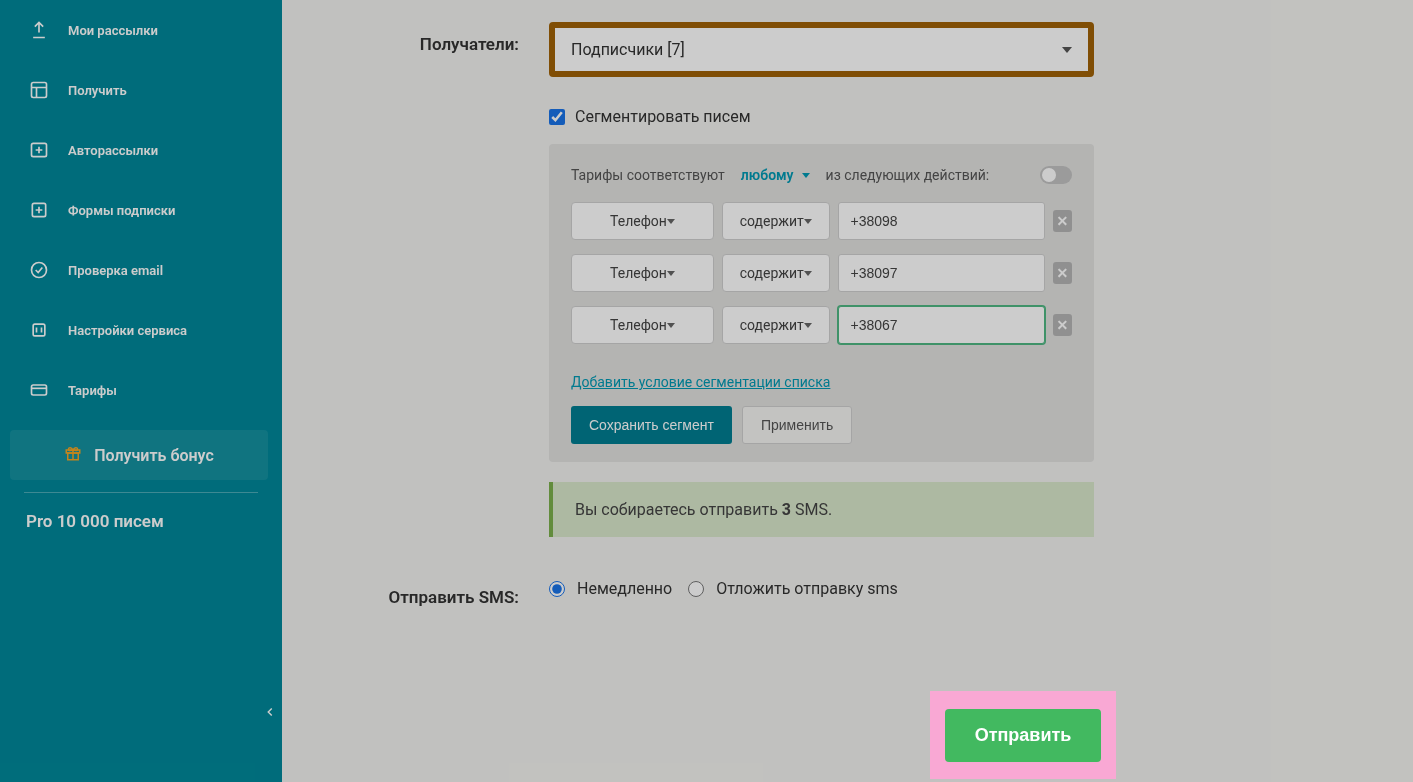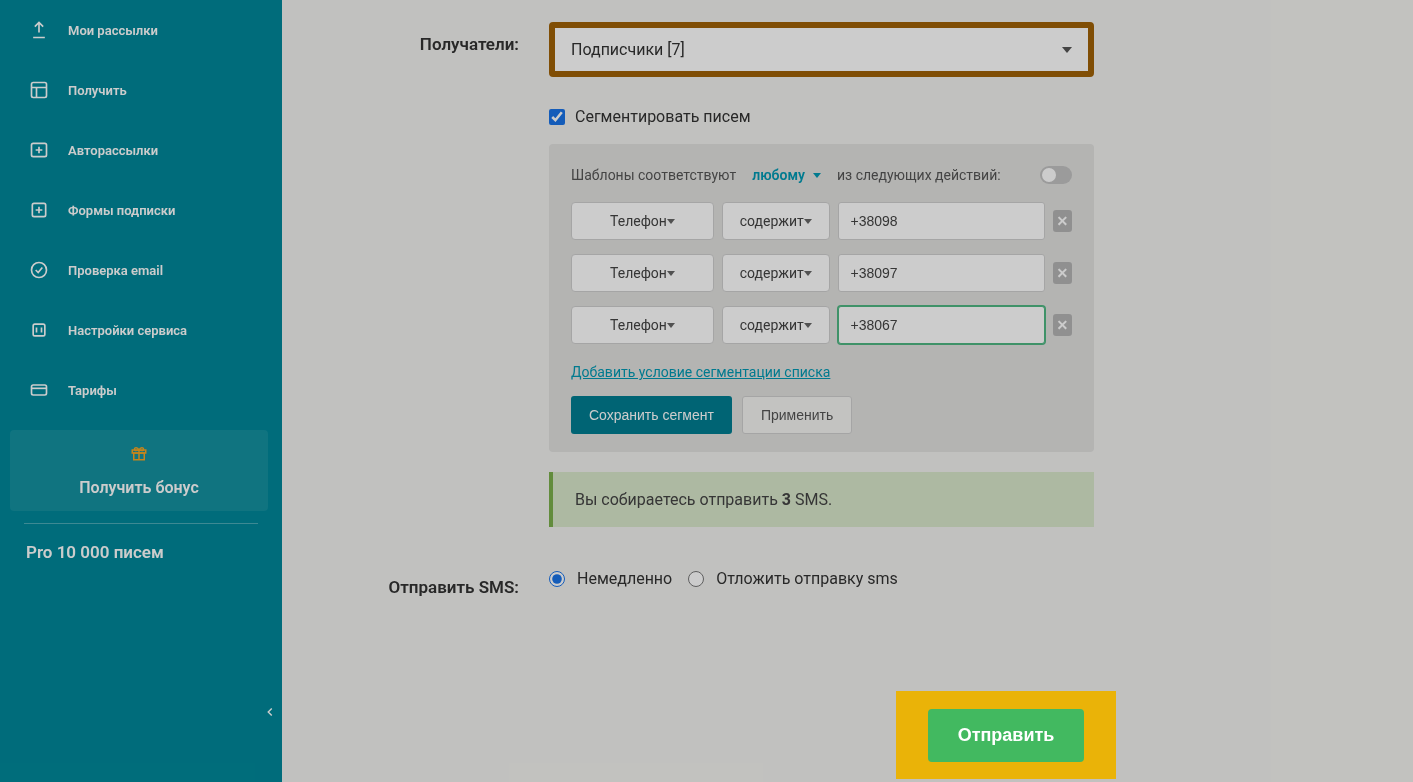--- a/index.html
+++ b/index.html
@@ -48,21 +48,20 @@
     border-radius: 4px;
     display: flex;
     align-items: center;
     gap: 12px;
     padding: 14px 22px;
     font-size: 16px;
     font-weight: 600;
     cursor: pointer;
     width: 258px;
     justify-content: center;
-    flex-direction: column;
   }
   .bonus-btn .gift { color: #f5a623; }
   .collapse-chevron {
     position: absolute;
     left: 258px;
     top: 700px;
     width: 24px; height: 24px;
     display: flex; align-items: center; justify-content: center;
     color: #fff;
     cursor: pointer;
@@ -229,21 +228,21 @@
     border-left: 4px solid transparent;
     border-right: 4px solid transparent;
     border-top: 5px solid #666;
   }
   .add-cond-link {
     color: #0099b3;
     font-size: 14px;
     text-decoration: underline;
     cursor: pointer;
     display: inline-block;
-    margin-top: 6px;
+    margin-top: 16px;
     margin-bottom: 16px;
   }
   .segment-actions {
     display: flex;
     gap: 10px;
   }
   .btn-primary {
     background: #007e92;
     color: #fff;
     border: none;
@@ -287,23 +286,23 @@
   }
   .radio-item input[type=radio] {
     width: 16px; height: 16px;
     accent-color: #1a73e8;
   }
 
   .send-highlight {
     position: absolute;
     right: 297px;
     top: 691px;
-    width: 220px;
+    width: 186px;
     height: 88px;
-    background: #eab308;
+    background: #f9a8d4;
     display: flex;
     align-items: center;
     justify-content: center;
     z-index: 10;
   }
   .btn-send {
     background: #42b960;
     color: #fff;
     border: none;
     border-radius: 4px;
@@ -410,21 +409,21 @@
         <span class="caret-down"></span>
       </div>
 
       <div class="checkbox-row">
         <input type="checkbox" checked="" style="">
         <span>Сегментировать писем</span>
       </div>
 
       <div class="segment-panel">
         <div class="segment-header">
-          <span>Шаблоны соответствуют</span>
+          <span>Тарифы соответствуют</span>
           <span class="match-select">
             <span>любому</span>
             <span class="chev-small"></span>
           </span>
           <span>из следующих действий:</span>
           <div class="toggle-pill"></div>
         </div>
 
         <div class="cond-row">
           <div class="cond-select cond-field">

